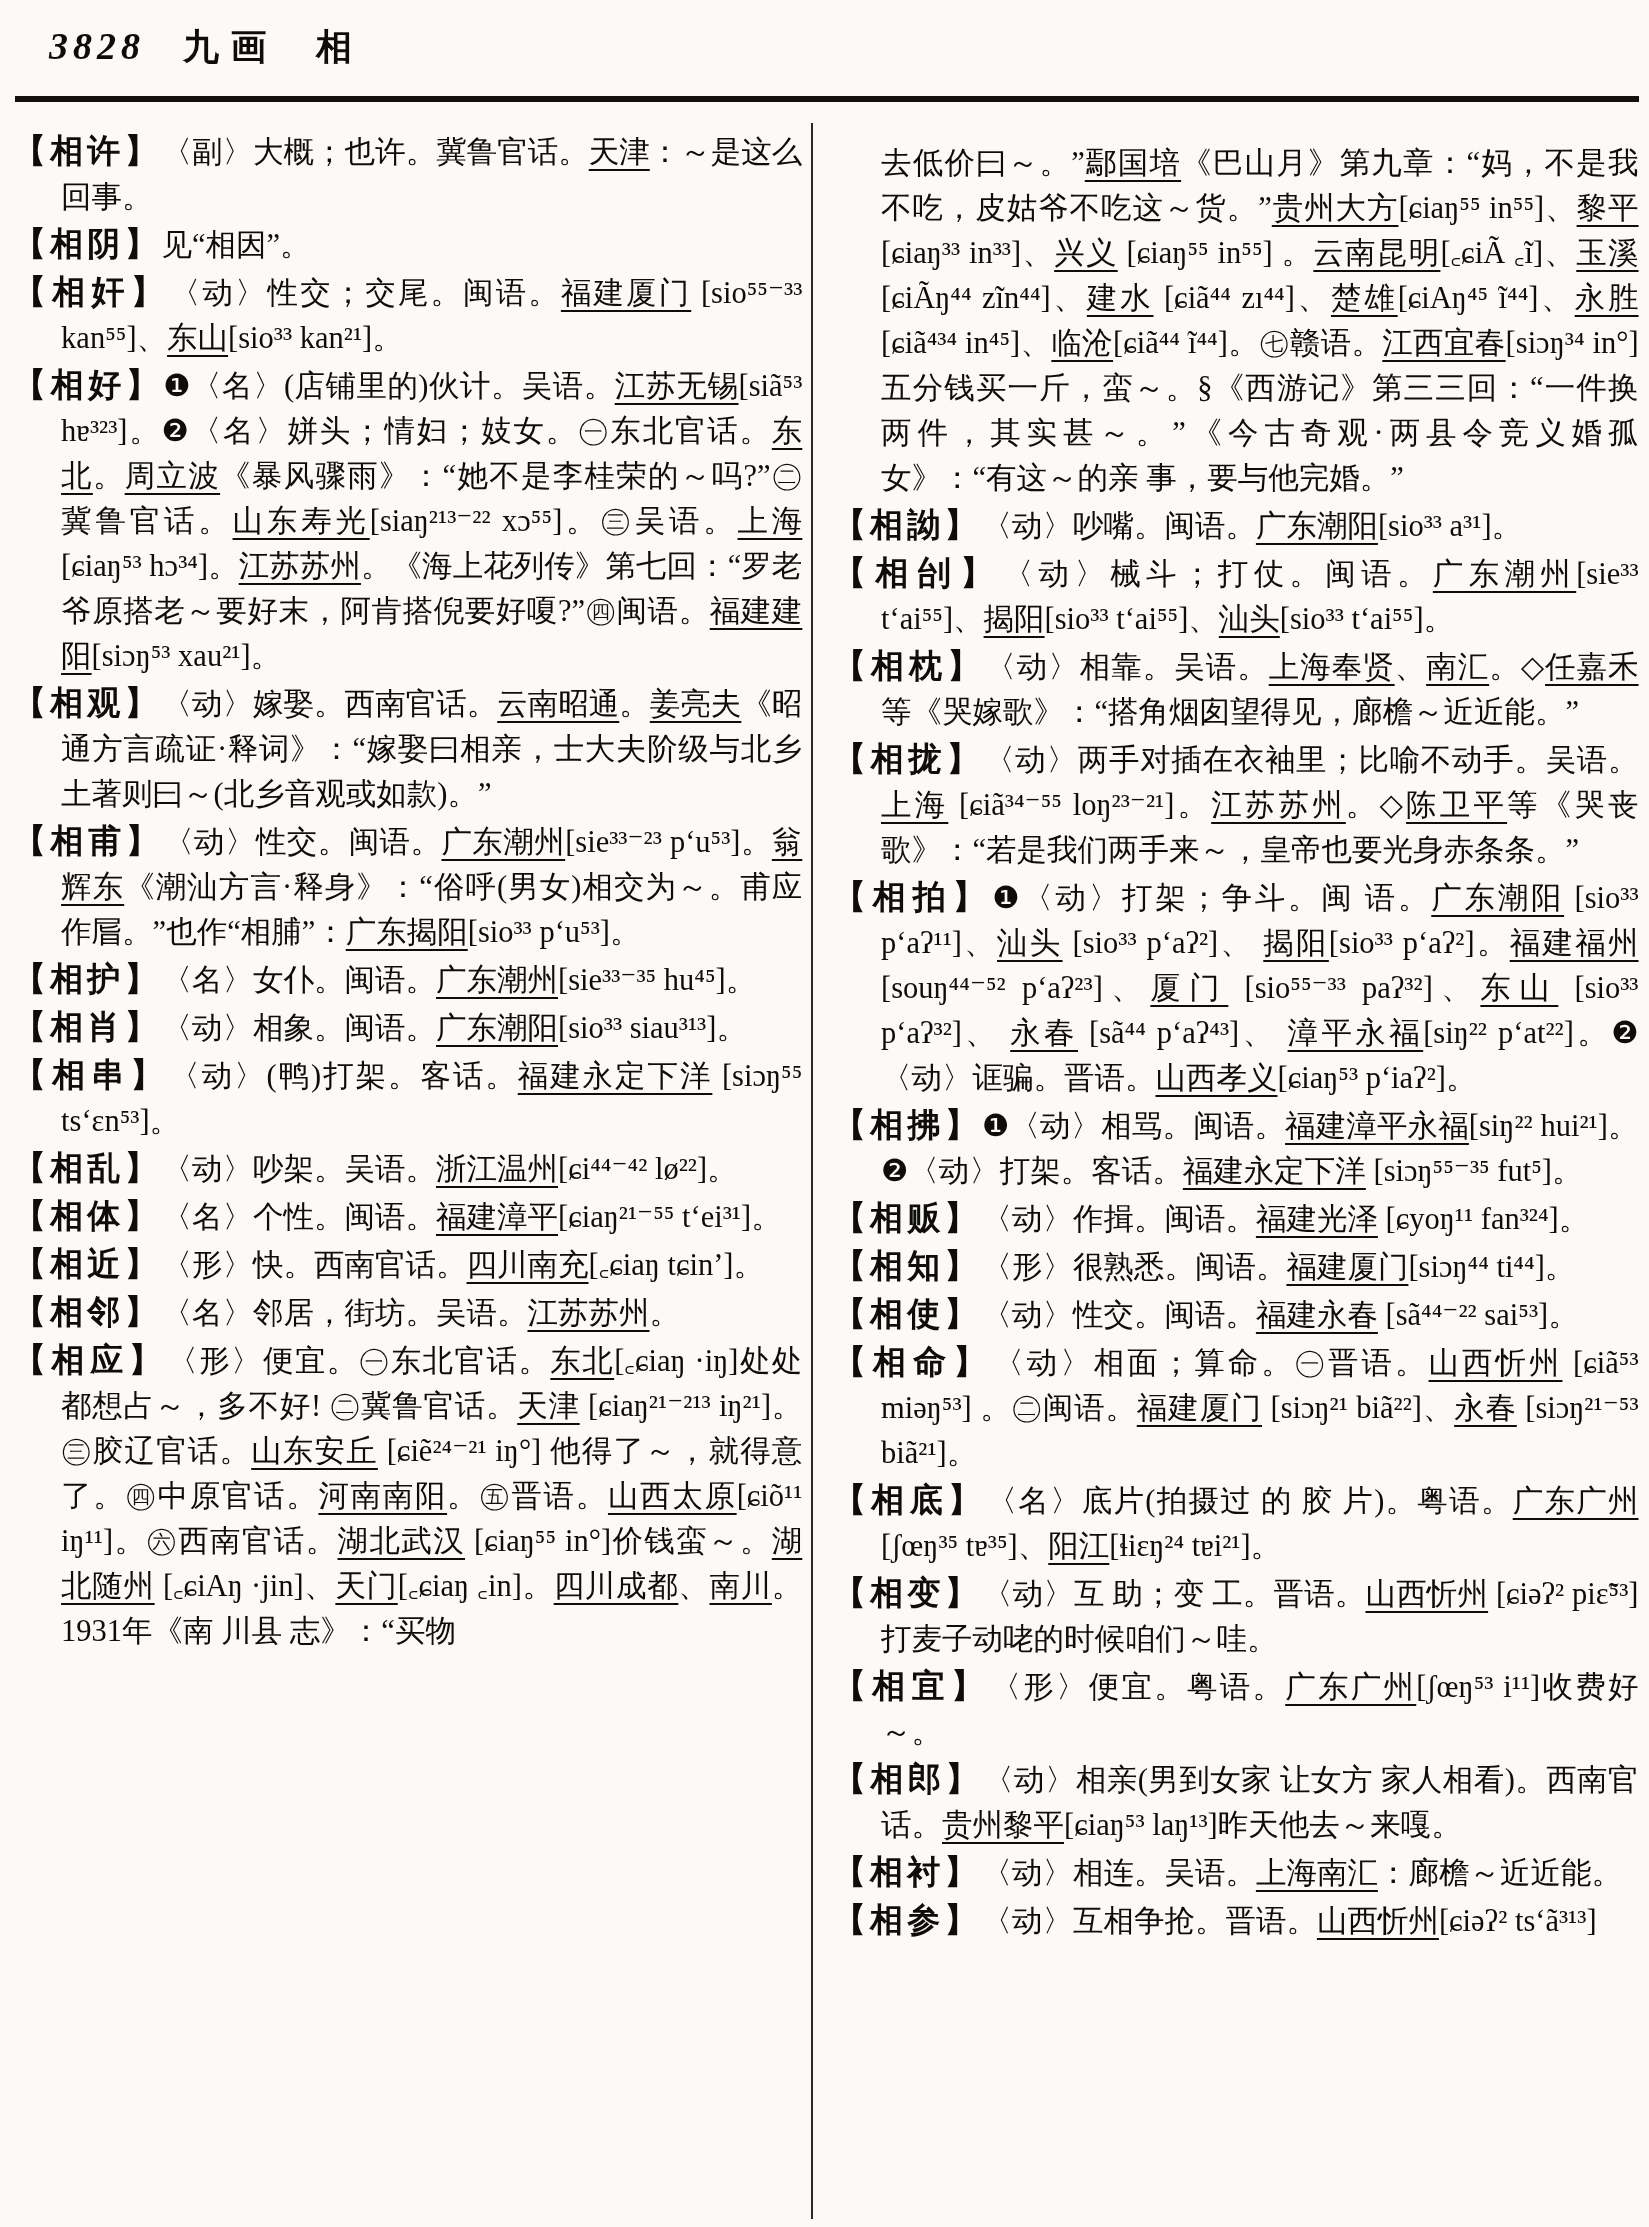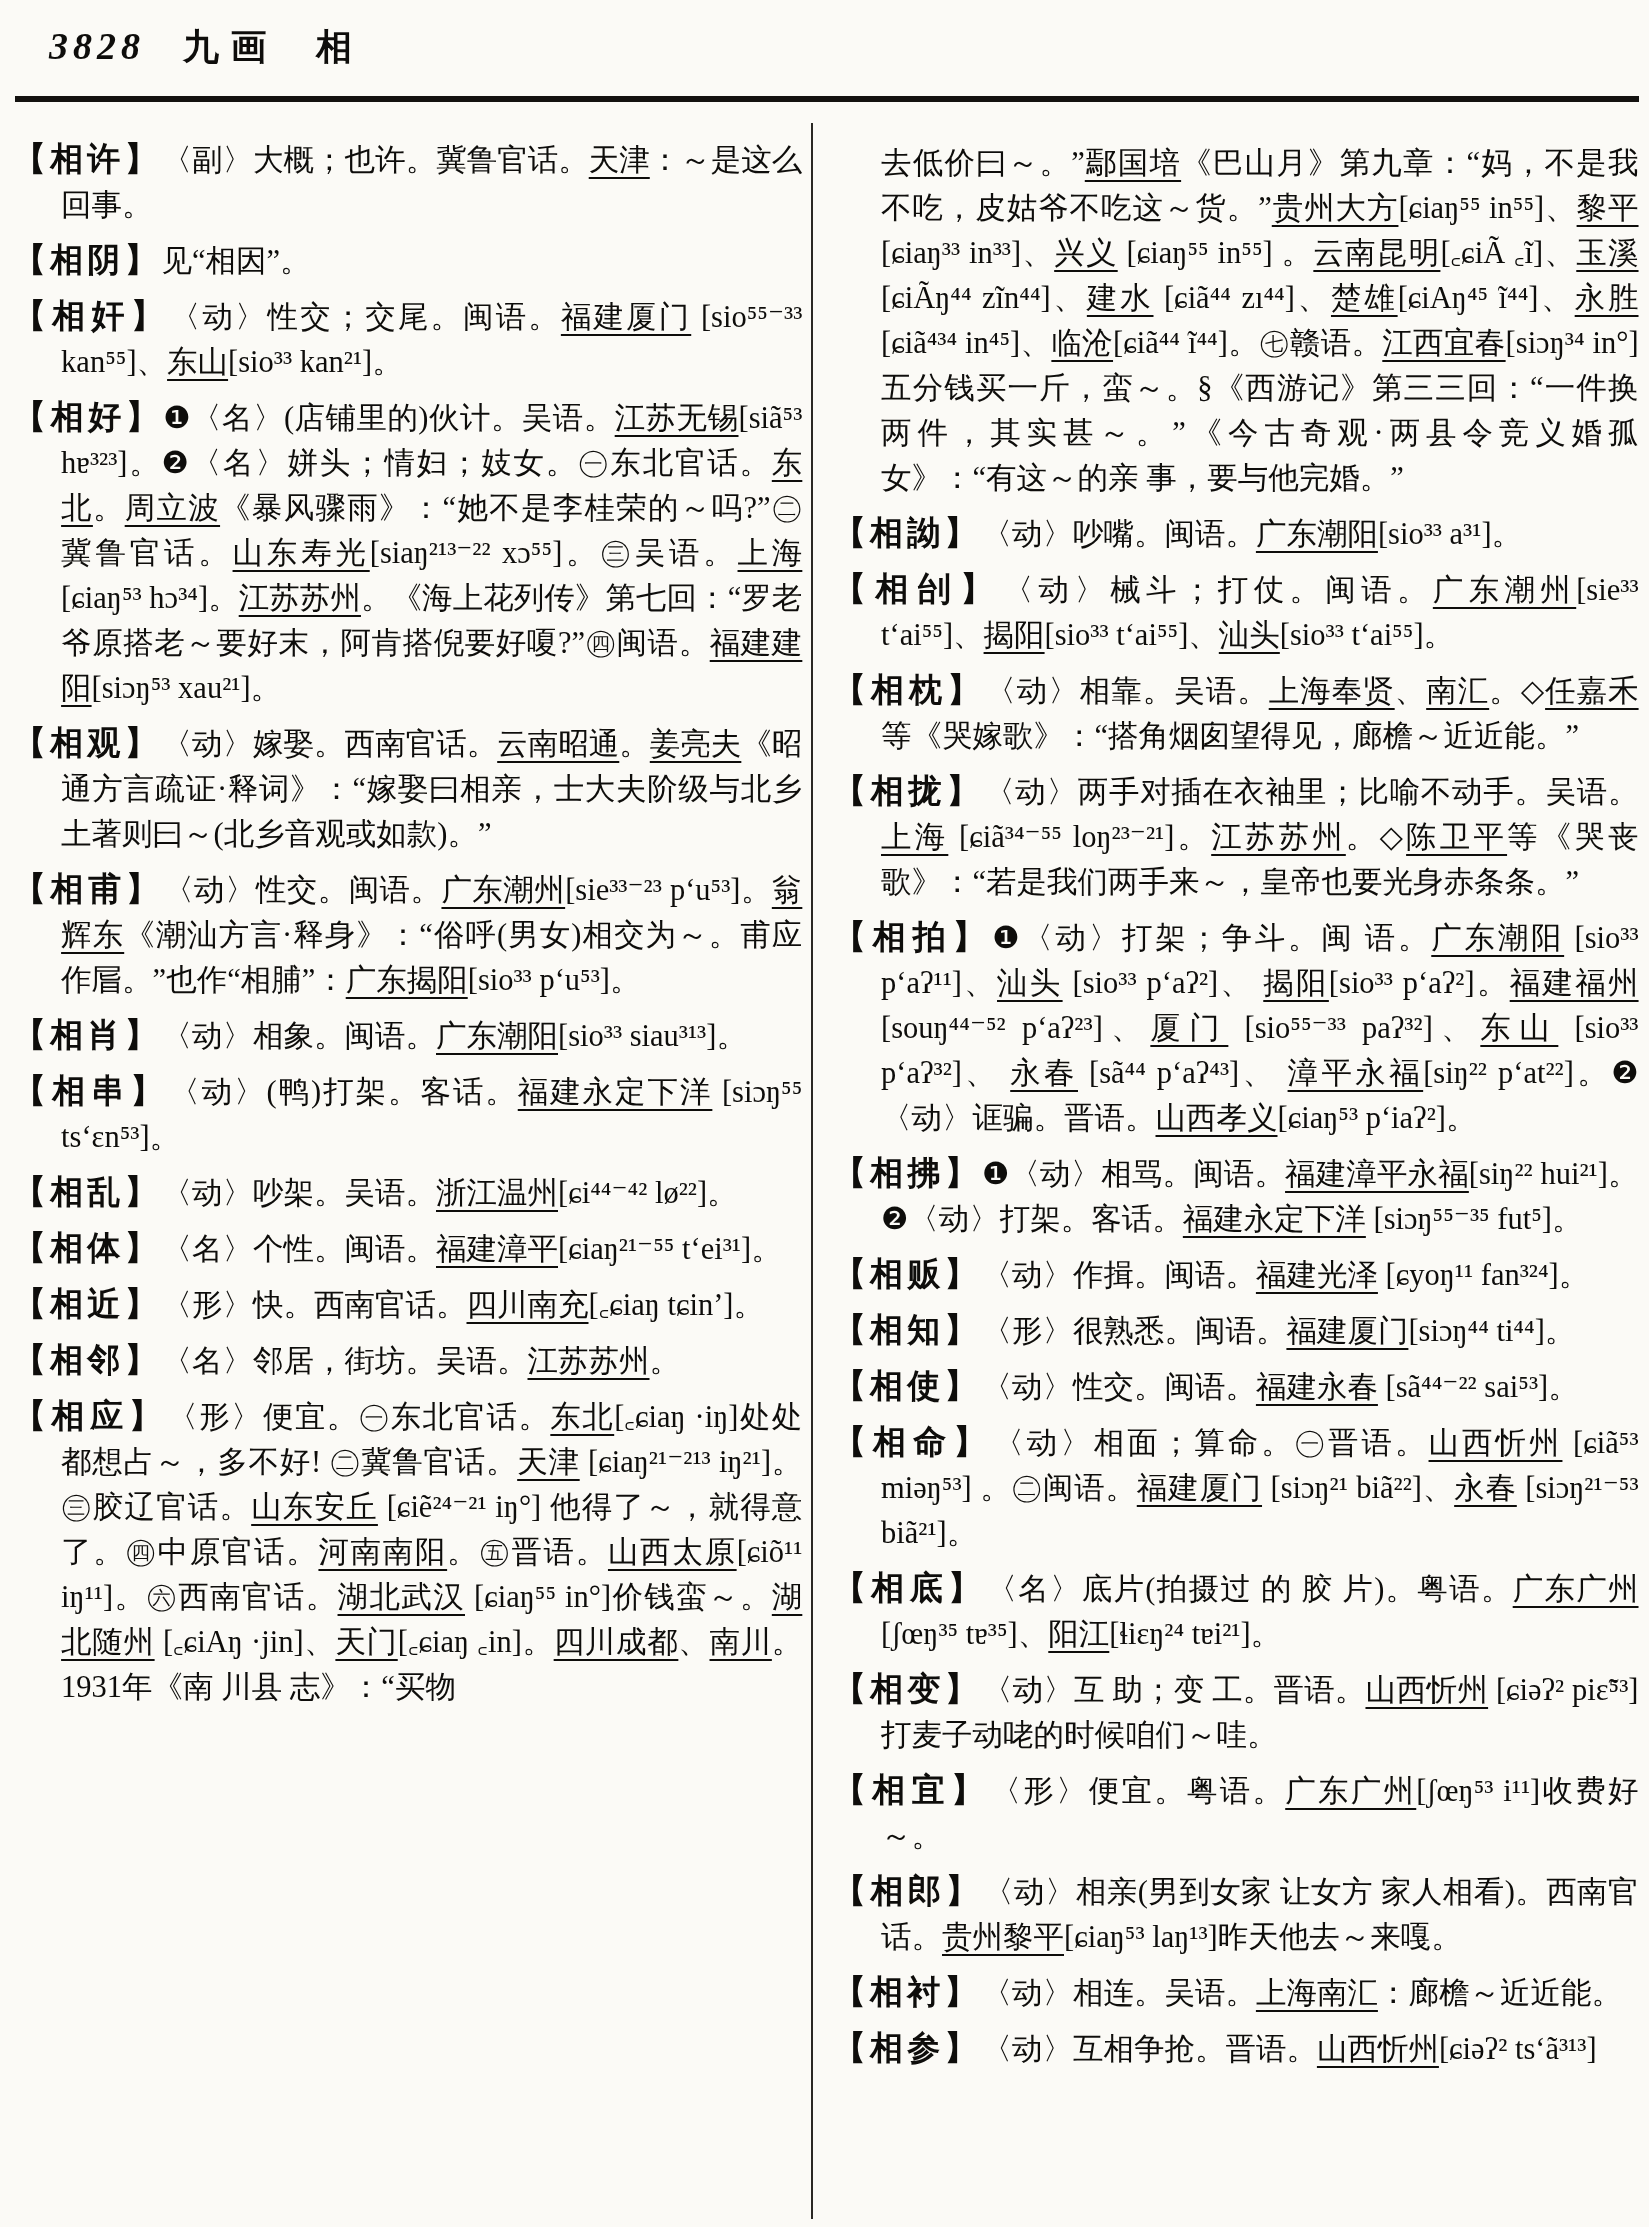--- a/index.html
+++ b/index.html
@@ -26,21 +26,21 @@
     position:absolute;top:120px;left:11.5px;right:8.2px;bottom:8.2px;
     display:flex;
   }
   .col{box-sizing:border-box;}
   .col-left{width:799px;padding:6.6px 8.2px 0 1.6px;}
   .col-divider{width:2.5px;background:#2a2824;margin-top:3.3px;}
   .col-right{flex:1;padding:21.4px 3.3px 0 20px;}
   .entry{
     font-size:30.5px;line-height:45px;
     padding-left:48px;text-indent:-48px;
-    margin:10px 0;
+    margin:2px 0;
     text-align:justify;
   }
   .entry.cont{text-indent:0;margin-top:0;}
   .hw{
     font-weight:bold;font-size:33px;letter-spacing:4.1px;
     white-space:nowrap;
   }
   .u{
     text-decoration:underline;
     text-decoration-thickness:2.1px;
@@ -58,20 +58,21 @@
   </div>
   <div class="head-rule"></div>
   <div class="columns">
     <section class="col col-left">
         <div class="entry"><span class="hw">【相许】</span><span class="">〈副〉大概；也许。冀鲁官话。</span><span class="u">天津</span><span class="">：～是这么回事。</span></div>
         <div class="entry"><span class="hw">【相阴】</span><span class="">见“相因”。</span></div>
         <div class="entry"><span class="hw">【相奸】</span><span class="">〈动〉性交；交尾。闽语。</span><span class="u">福建厦门</span><span class=""> [sio⁵⁵⁻³³ kan⁵⁵]、</span><span class="u">东山</span><span class="">[sio³³ kan²¹]。</span></div>
         <div class="entry"><span class="hw">【相好】</span><span class="">❶〈名〉(店铺里的)伙计。吴语。</span><span class="u">江苏无锡</span><span class="">[siã⁵³ hɐ³²³]。❷〈名〉姘头；情妇；妓女。㊀东北官话。</span><span class="u">东北</span><span class="">。</span><span class="u">周立波</span><span class="">《暴风骤雨》：“她不是李桂荣的～吗?”㊁冀鲁官话。</span><span class="u">山东寿光</span><span class="">[siaŋ²¹³⁻²² xɔ⁵⁵]。㊂吴语。</span><span class="u">上海</span><span class="">[ɕiaŋ⁵³ hɔ³⁴]。</span><span class="u">江苏苏州</span><span class="">。《海上花列传》第七回：“罗老爷原搭老～要好末，阿肯搭倪要好嗄?”㊃闽语。</span><span class="u">福建建阳</span><span class="">[siɔŋ⁵³ xau²¹]。</span></div>
         <div class="entry"><span class="hw">【相观】</span><span class="">〈动〉嫁娶。西南官话。</span><span class="u">云南昭通</span><span class="">。</span><span class="u">姜亮夫</span><span class="">《昭通方言疏证·释词》：“嫁娶曰相亲，士大夫阶级与北乡土著则曰～(北乡音观或如款)。”</span></div>
         <div class="entry"><span class="hw">【相甫】</span><span class="">〈动〉性交。闽语。</span><span class="u">广东潮州</span><span class="">[sie³³⁻²³ p‘u⁵³]。</span><span class="u">翁辉东</span><span class="">《潮汕方言·释身》：“俗呼(男女)相交为～。甫应作㞓。”也作“相脯”：</span><span class="u">广东揭阳</span><span class="">[sio³³ p‘u⁵³]。</span></div>
+        <div class="entry"><span class="hw">【相护】</span><span class="">〈名〉女仆。闽语。</span><span class="u">广东潮州</span><span class="">[sie³³⁻³⁵ hu⁴⁵]。</span></div>
         <div class="entry"><span class="hw">【相肖】</span><span class="">〈动〉相象。闽语。</span><span class="u">广东潮阳</span><span class="">[sio³³ siau³¹³]。</span></div>
         <div class="entry"><span class="hw">【相串】</span><span class="">〈动〉(鸭)打架。客话。</span><span class="u">福建永定下洋</span><span class=""> [siɔŋ⁵⁵ ts‘ɛn⁵³]。</span></div>
         <div class="entry"><span class="hw">【相乱】</span><span class="">〈动〉吵架。吴语。</span><span class="u">浙江温州</span><span class="">[ɕi⁴⁴⁻⁴² lø²²]。</span></div>
         <div class="entry"><span class="hw">【相体】</span><span class="">〈名〉个性。闽语。</span><span class="u">福建漳平</span><span class="">[ɕiaŋ²¹⁻⁵⁵ t‘ei³¹]。</span></div>
         <div class="entry"><span class="hw">【相近】</span><span class="">〈形〉快。西南官话。</span><span class="u">四川南充</span><span class="">[꜀ɕiaŋ tɕin’]。</span></div>
         <div class="entry"><span class="hw">【相邻】</span><span class="">〈名〉邻居，街坊。吴语。</span><span class="u">江苏苏州</span><span class="">。</span></div>
         <div class="entry"><span class="hw">【相应】</span><span class="">〈形〉便宜。㊀东北官话。</span><span class="u">东北</span><span class="">[꜀ɕiaŋ ·iŋ]处处都想占～，多不好! ㊁冀鲁官话。</span><span class="u">天津</span><span class=""> [ɕiaŋ²¹⁻²¹³ iŋ²¹]。㊂胶辽官话。</span><span class="u">山东安丘</span><span class=""> [ɕiẽ²⁴⁻²¹ iŋ°] 他得了～，就得意了。㊃中原官话。</span><span class="u">河南南阳</span><span class="">。㊄晋语。</span><span class="u">山西太原</span><span class="">[ɕiõ¹¹ iŋ¹¹]。㊅西南官话。</span><span class="u">湖北武汉</span><span class=""> [ɕiaŋ⁵⁵ in°]价钱蛮～。</span><span class="u">湖北随州</span><span class=""> [꜀ɕiAŋ ·jin]、</span><span class="u">天门</span><span class="">[꜀ɕiaŋ ꜀in]。</span><span class="u">四川成都</span><span class="">、</span><span class="u">南川</span><span class="">。1931年《南 川县 志》：“买物</span></div>
       </section>
     <div class="col-divider"></div>
     <section class="col col-right">

